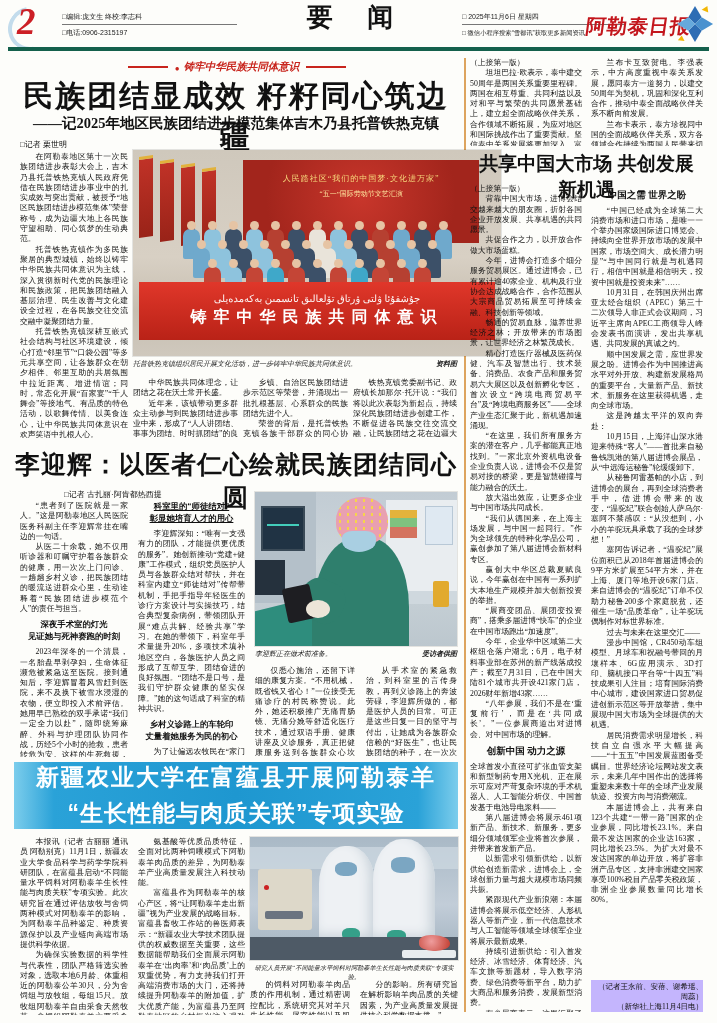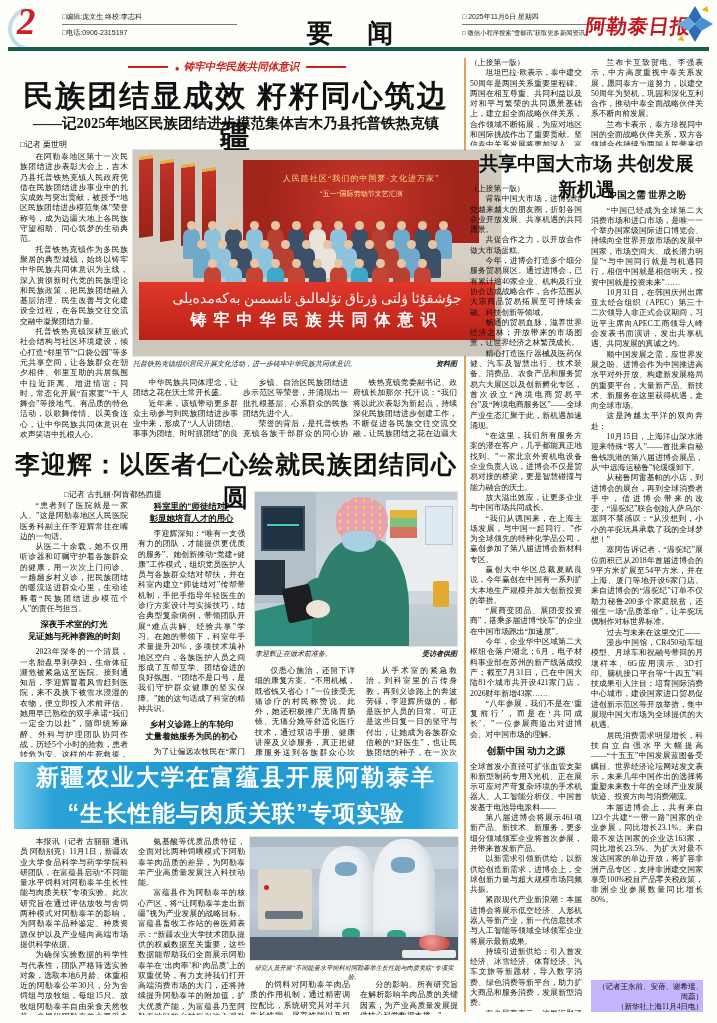--- a/index.html
+++ b/index.html
@@ -58,21 +58,21 @@
   .person::before{content:"";position:absolute;top:-8px;left:4px;width:9px;height:9px;border-radius:50%;background:#e6c4a4;}
   .person:nth-child(2n){background:#8ec3dd}
   .person:nth-child(3n){background:#3c5068}
   .person:nth-child(5n){background:#b64031}
   .person:nth-child(7n){background:#e9e4da}
   .crowd-row.front .person:nth-child(2n+1){background:#c44536}
   .crowd-row.front .person:nth-child(4n){background:#3fa8c9}
   .p1-banner{position:absolute;left:1.5%;bottom:8%;width:97%;height:28%;
              background:linear-gradient(180deg,#e0372a,#b92217);display:flex;flex-direction:column;
              align-items:center;justify-content:center;gap:3px;}
-  .p1-banner .arab{font-size:14px;color:#fff;opacity:.95;letter-spacing:1px;}
+  .p1-banner .arab{font-size:10px;color:#fff;opacity:.95;letter-spacing:1px;}
   .p1-banner .main{font-size:16px;font-weight:bold;letter-spacing:7px;color:#fff;
                    font-family:"Liberation Sans",sans-serif;white-space:nowrap;}
 
   
   .photo2{background:linear-gradient(180deg,#c2ccd4 0%,#ccd5da 45%,#bcc7ce 100%);}
   .p2-wall-l{position:absolute;left:0;top:0;width:30%;height:72%;background:#b4c0c9;}
   .p2-mon1{position:absolute;left:3%;top:9%;width:20%;height:27%;background:#203344;border:2px solid #3a4a57;}
   .p2-mon1::after{content:"";position:absolute;left:10%;top:40%;width:80%;height:2px;background:#43cdbb;}
   .p2-mon2{position:absolute;left:0;top:44%;width:15%;height:23%;background:#25313d;}
   .p2-cabinet{position:absolute;right:0;top:5%;width:35%;height:62%;background:#e9edf0;}
@@ -128,21 +128,21 @@
 
   <div class="abs pg-swoosh"></div>
   <div class="abs page-num">2</div>
 
   <div class="abs info-block sans" style="left:62px;top:12px;width:175px;">
     <div>□编辑:庞文生  终校:李志科</div>
     <div class="ln"></div>
     <div>□电话:0906-2315197</div>
   </div>
 
-  <div class="abs edition-title" style="left:272px;top:16px;width:170px;">要 闻</div>
+  <div class="abs edition-title" style="left:272px;top:0;width:170px;">要 闻</div>
 
   <div class="abs info-block sans" style="left:462px;top:12px;width:162px;">
     <div>□ 2025年11月6日 星期四</div>
     <div class="ln"></div>
     <div style="font-size:6.3px;">□ 微信小程序搜索“雪都讯”获取更多新闻资讯</div>
   </div>
 
   <div class="abs masthead" style="left:586px;top:13px;">阿勒泰日报</div>
   <svg class="abs" style="left:676px;top:5px;" width="38" height="38" viewBox="0 0 40 40">
     <path d="M20 1 L27 13 L20 20 L13 13 Z" fill="#2e6db4"></path>

